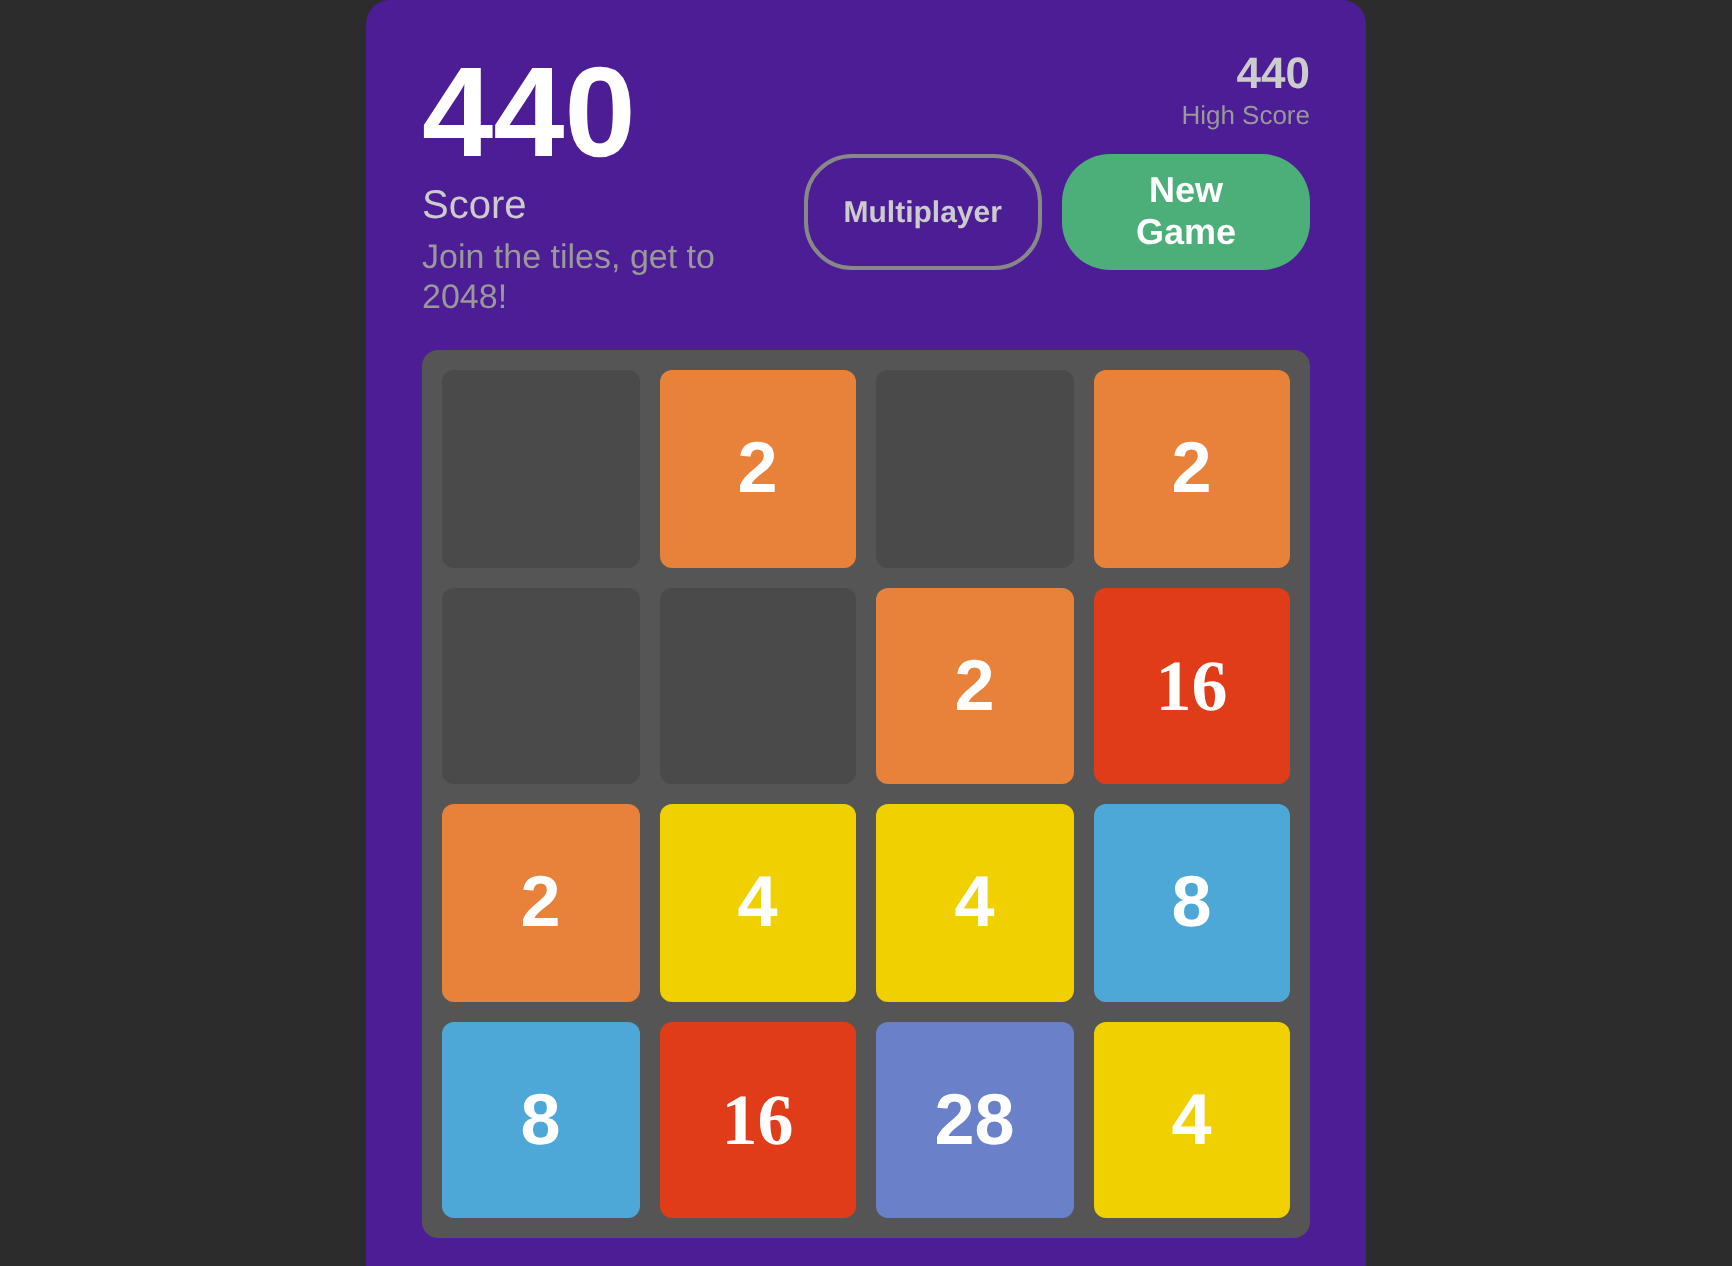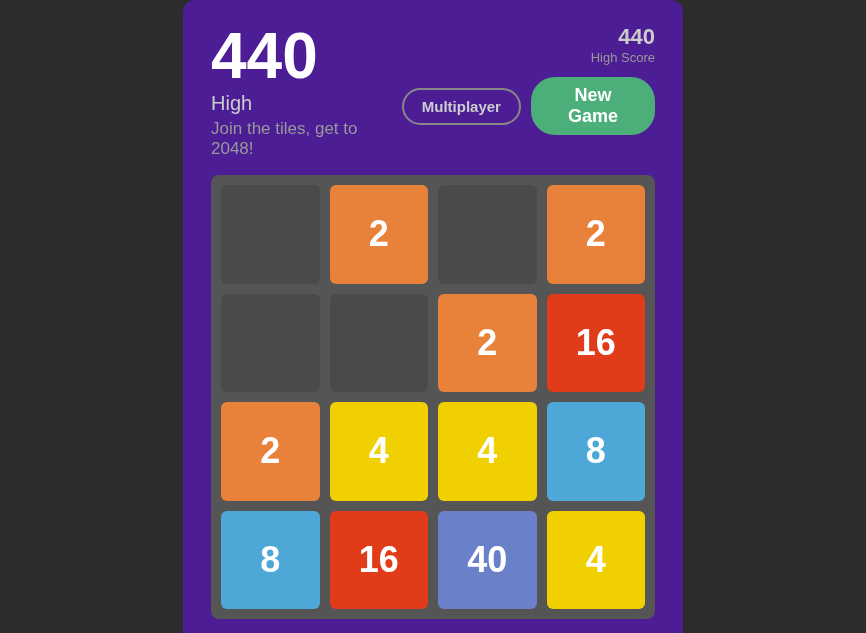--- a/index.html
+++ b/index.html
@@ -70,21 +70,20 @@
 
     .high-score-label {
       font-size: 13px;
       color: #999999;
       margin-left: 47px;
     }
 
     .buttons-row {
       display: flex;
       gap: 10px;
-      align-items: center;
     }
 
     .btn-multiplayer {
       background-color: transparent;
       border: 2px solid #888888;
       color: #cccccc;
       padding: 8px 18px;
       border-radius: 24px;
       font-size: 15px;
       cursor: pointer;
@@ -124,31 +123,31 @@
       color: #ffffff;
     }
 
     .cell-empty {
       background-color: #4a4a4a;
     }
 
     .cell-2 { background-color: #e8823a; }
     .cell-4 { background-color: #f0d000; color: #ffffff; }
     .cell-8 { background-color: #4da8d8; }
-    .cell-16 { background-color: #e03c1a; }
+    .cell-16 { background-color: #e03c1a; font-family: Liberation Serif, serif; }
     .cell-64 { background-color: #6a80c8; }
   </style>
 </head>
 <body>
 
 <div class="game-container">
   <div class="top-section">
     <div class="score-section">
       <span class="score-number">440</span>
-      <span class="score-label">High</span>
+      <span class="score-label">Score</span>
       <span class="score-subtitle">Join the tiles, get to 2048!</span>
     </div>
     <div class="right-section">
       <div class="high-score-section">
         <div class="high-score-number">440</div>
         <div class="high-score-label">High Score</div>
       </div>
       <div class="buttons-row">
         <button class="btn-multiplayer">Multiplayer</button>
         <button class="btn-new-game">New Game</button>
@@ -164,16 +163,16 @@
       <div class="cell cell-empty"></div>
       <div class="cell cell-empty"></div>
       <div class="cell cell-2">2</div>
       <div class="cell cell-16">16</div>
       <div class="cell cell-2">2</div>
       <div class="cell cell-4">4</div>
       <div class="cell cell-4">4</div>
       <div class="cell cell-8">8</div>
       <div class="cell cell-8">8</div>
       <div class="cell cell-16">16</div>
-      <div class="cell cell-64">40</div>
+      <div class="cell cell-64">28</div>
       <div class="cell cell-4">4</div>
     </div>
 </div>
 
 </body></html>

